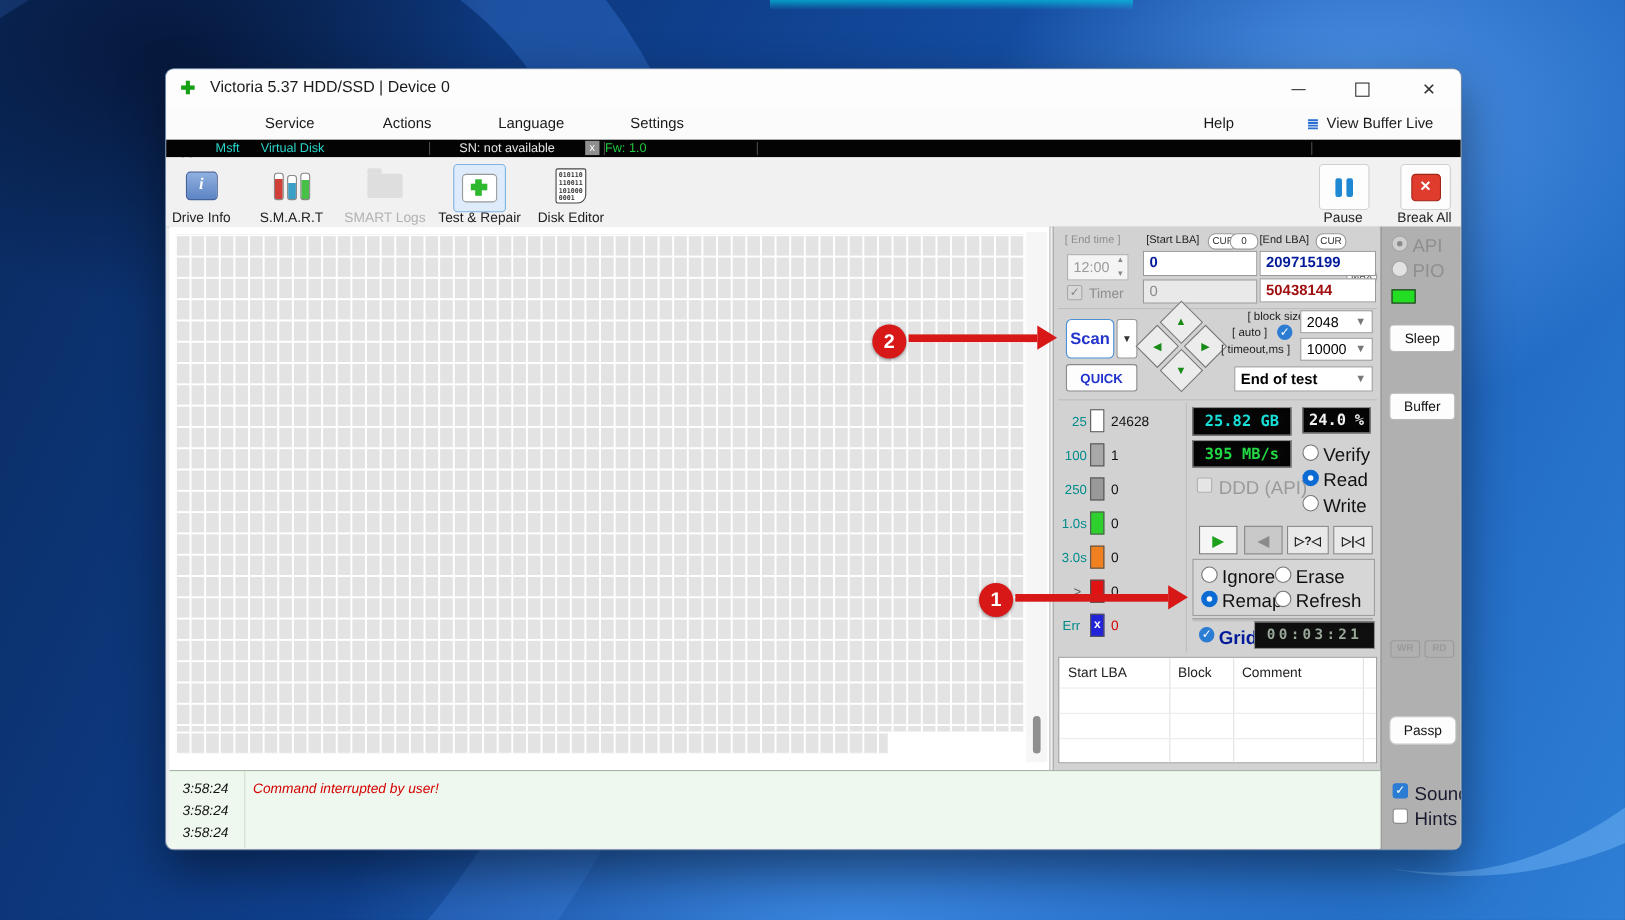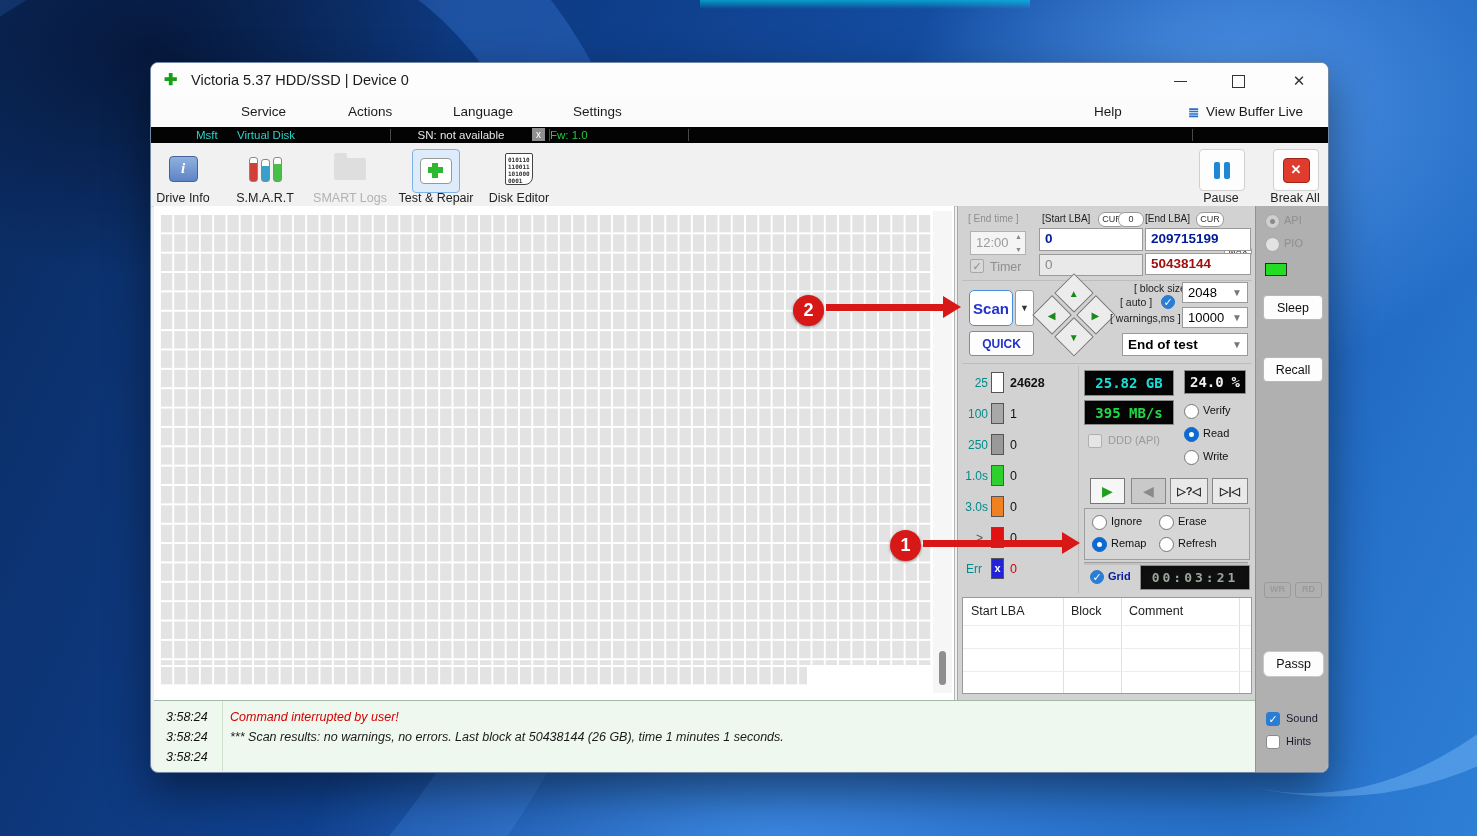--- a/index.html
+++ b/index.html
@@ -43,21 +43,21 @@
   .inp.maroon{color:#a01010;}
   .pill{position:absolute;height:13px;background:#fff;border:1px solid #9a9a9a;border-radius:7px;font-size:9px;line-height:13px;text-align:center;color:#333;}
   .lcd{background:#050505;border:1px solid #8a8a8a;box-shadow:inset 0 0 4px #000;display:flex;align-items:center;justify-content:center;font:bold 14px "DejaVu Sans Mono",monospace;}
   .btnw{background:#fdfdfd;border:1px solid #8a8a8a;border-radius:4px;display:flex;align-items:center;justify-content:center;font-size:12.5px;color:#111;}
   .radio{width:13px;height:13px;border-radius:50%;border:1px solid #777;background:#fff;display:inline-block;position:absolute;}
   .radio.sel{background:#0b6bd3;border-color:#0b6bd3;}
   .radio.sel::after{content:"";position:absolute;left:4px;top:4px;width:5px;height:5px;border-radius:50%;background:#fff;}
   .radio.dis{background:#e2e2e2;border-color:#a5a5a5;}
   .radio.dis.sel{background:#cfcfcf;}
   .radio.dis.sel::after{background:#8a8a8a;}
-  .rlabel{position:absolute;font-size:11px;color:#111;white-space:nowrap;}
+  .rlabel{position:absolute;font-size:17px;color:#111;white-space:nowrap;}
   .cb{width:14px;height:14px;border:1px solid #8a8a8a;background:#fff;border-radius:2px;position:absolute;box-sizing:border-box;}
   .cb.checked{background:#2b7cd3;border-color:#2b7cd3;color:#fff;font-size:11px;line-height:13px;text-align:center;}
   .cb.discheck{background:#d8d8d8;border-color:#a8a8a8;color:#888;font-size:11px;line-height:13px;text-align:center;}
   .crect{position:absolute;width:13px;height:21px;border:1px solid #555;box-sizing:border-box;}
   .ccount{position:absolute;font-size:12.5px;color:#111;}
   .chev{color:#777;font-size:10px;}
   .dd{background:#fff;border:1px solid #9a9a9a;display:flex;align-items:center;justify-content:space-between;padding:0 5px;font-size:13px;}
   .annot-circle{position:absolute;width:31px;height:31px;border-radius:50%;background:#d81717;color:#fff;
     font-weight:bold;font-size:18px;display:flex;align-items:center;justify-content:center;z-index:50;box-shadow:0 1px 3px rgba(0,0,0,.4);}
   .annot-bar{position:absolute;height:7px;background:#d81717;z-index:50;}
@@ -216,35 +216,35 @@
         </div>
     </div>
 
     <span class="lbl abs" style="left:158px;top:76px;font-size:10.5px;margin-left:18px;">[ block size ]</span>
     <span class="lbl abs" style="left:162px;top:90px;font-size:10.5px;">[ auto ]</span>
     <span class="cb checked abs" style="left:203px;top:89px;border-radius:7px;">✓</span>
     <div class="dd abs" style="left:224px;top:76px;width:66px;height:21px;box-sizing:border-box;">
         <span>2048</span>
         <span class="chev">▼</span>
       </div>
-    <span class="lbl abs" style="left:152px;top:106px;font-size:10.5px;">[ warnings,ms ]</span>
+    <span class="lbl abs" style="left:152px;top:106px;font-size:10.5px;">[ timeout,ms ]</span>
     <div class="dd abs" style="left:224px;top:101px;width:66px;height:21px;box-sizing:border-box;">
         <span>10000</span>
         <span class="chev">▼</span>
       </div>
     <div class="dd abs" style="left:164px;top:127px;width:126px;height:23px;box-sizing:border-box;font-weight:bold;font-size:13.5px;">
         <span>End of test</span>
         <span class="chev">▼</span>
       </div>
 
     <div class="abs" style="left:4px;top:157px;width:290px;height:1px;background:#bdbdbd;"></div>
 
     <span class="teallbl abs" style="left:10px;top:170px;width:20px;text-align:right;">25</span>
     <span class="crect" style="left: 33px; top: 166px; background: rgb(255, 255, 255);"></span>
-    <span class="ccount" style="left:52px;top:170px;font-weight:bold;">24628</span>
+    <span class="ccount" style="left:52px;top:170px;">24628</span>
     <span class="teallbl abs" style="left:10px;top:201px;width:20px;text-align:right;">100</span>
     <span class="crect" style="left: 33px; top: 197px; background: rgb(168, 168, 168);"></span>
     <span class="ccount" style="left:52px;top:201px;">1</span>
     <span class="teallbl abs" style="left:10px;top:232px;width:20px;text-align:right;">250</span>
     <span class="crect" style="left: 33px; top: 228px; background: rgb(153, 153, 153);"></span>
     <span class="ccount" style="left:52px;top:232px;">0</span>
     <span class="teallbl abs" style="left:6px;top:263px;width:24px;text-align:right;">1.0s</span>
     <span class="crect" style="left: 33px; top: 259px; background: rgb(46, 208, 46);"></span>
     <span class="ccount" style="left:52px;top:263px;">0</span>
     <span class="teallbl abs" style="left:6px;top:294px;width:24px;text-align:right;">3.0s</span>
@@ -316,39 +316,38 @@
     </div>
   </div>
 
   <div class="sidebar">
     <span class="radio dis sel" style="left:9px;top:8px;"></span>
     <span class="rlabel" style="left:28px;top:8px;color:#8f8f8f;">API</span>
     <span class="radio dis" style="left:9px;top:31px;"></span>
     <span class="rlabel" style="left:28px;top:31px;color:#8f8f8f;">PIO</span>
     <span class="abs" style="left:9px;top:57px;width:20px;height:11px;background:#22dd22;border:1px solid #2a2a2a;"></span>
     <div class="btnw abs" style="left:7px;top:89px;width:58px;height:23px;border-radius:4px;border-color:#b8b8b8;">Sleep</div>
-    <div class="btnw abs" style="left:7px;top:151px;width:58px;height:23px;border-radius:4px;border-color:#b8b8b8;">Recall</div>
+    <div class="btnw abs" style="left:7px;top:151px;width:58px;height:23px;border-radius:4px;border-color:#b8b8b8;">Buffer</div>
     <div class="abs" style="left:8px;top:376px;width:25px;height:14px;border:1px solid #9a9a9a;border-radius:3px;color:#9a9a9a;font-size:9px;font-weight:bold;text-align:center;line-height:13px;">WR</div>
     <div class="abs" style="left:39px;top:376px;width:25px;height:14px;border:1px solid #9a9a9a;border-radius:3px;color:#9a9a9a;font-size:9px;font-weight:bold;text-align:center;line-height:13px;">RD</div>
     <div class="btnw abs" style="left:7px;top:445px;width:59px;height:24px;border-radius:6px;border-color:#c8c8c8;">Passp</div>
     <span class="cb checked abs" style="left:10px;top:506px;border-radius:3px;">✓</span>
     <span class="rlabel" style="left:30px;top:506px;color:#1a1a2e;">Sound</span>
     <span class="cb abs" style="left:10px;top:529px;border-radius:3px;"></span>
     <span class="rlabel" style="left:30px;top:529px;color:#1a1a2e;">Hints</span>
   </div>
 
   <div class="logarea">
     <div class="logdiv"></div>
     <div class="logrow" style="top:6px;">
       <span class="logtime">3:58:24</span>
       <span class="logtext lr0">Command interrupted by user!</span>
     </div>
     <div class="logrow" style="top:26px;">
       <span class="logtime">3:58:24</span>
-      <span class="logtext lr1">*** Scan results: no warnings, no errors. Last block at 50438144 (26 GB), time 1 minutes 1 seconds.</span>
     </div>
     <div class="logrow" style="top:46px;">
       <span class="logtime">3:58:24</span>
     </div>
   </div>
 </div>
 
 <div class="annot-circle" style="left:793px;top:295px;">2</div>
 <div class="annot-bar" style="left:826px;top:304px;width:117px;"></div>
 <div class="annot-head" style="left:943px;top:296px;"></div>

